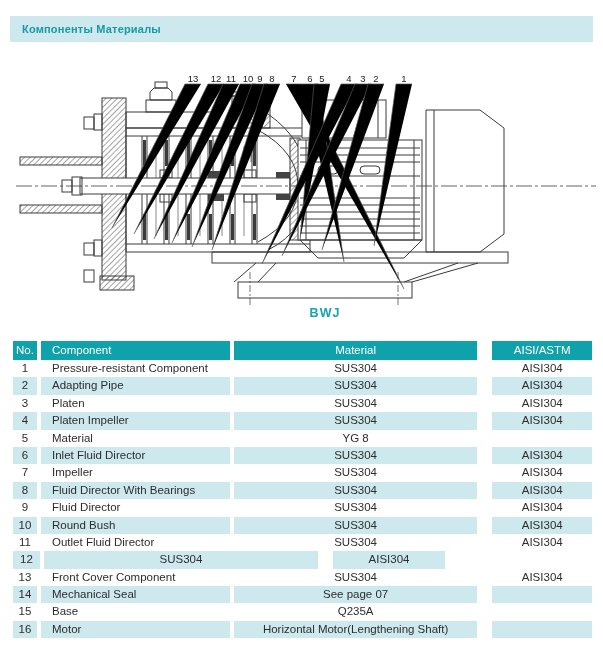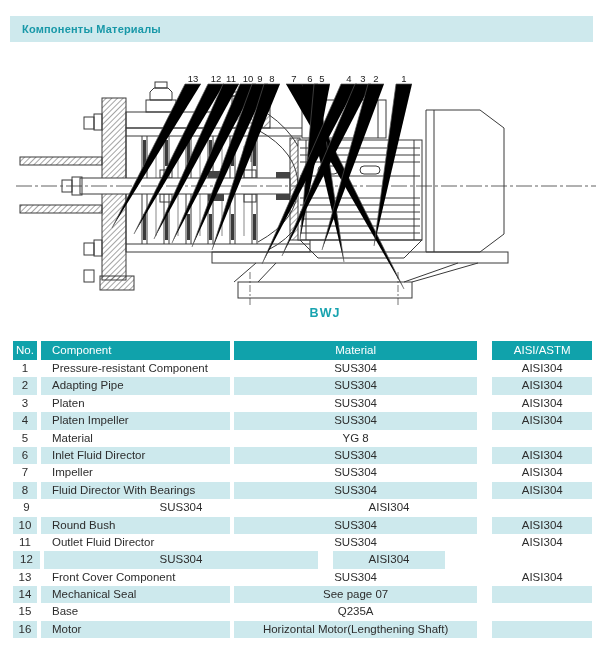--- a/index.html
+++ b/index.html
@@ -271,20 +271,21 @@
         <div class="cell c-aisi">AISI304</div>
       </div>
       <div class="trow stripe">
         <div class="cell c-no">8</div>
         <div class="cell c-comp">Fluid Director With Bearings</div>
         <div class="cell c-mat">SUS304</div>
         <div class="cell c-aisi">AISI304</div>
       </div>
       <div class="trow">
         <div class="cell c-no">9</div>
+        <div class="cell c-comp">Fluid Director</div>
         <div class="cell c-mat">SUS304</div>
         <div class="cell c-aisi">AISI304</div>
       </div>
       <div class="trow stripe">
         <div class="cell c-no">10</div>
         <div class="cell c-comp">Round Bush</div>
         <div class="cell c-mat">SUS304</div>
         <div class="cell c-aisi">AISI304</div>
       </div>
       <div class="trow">

